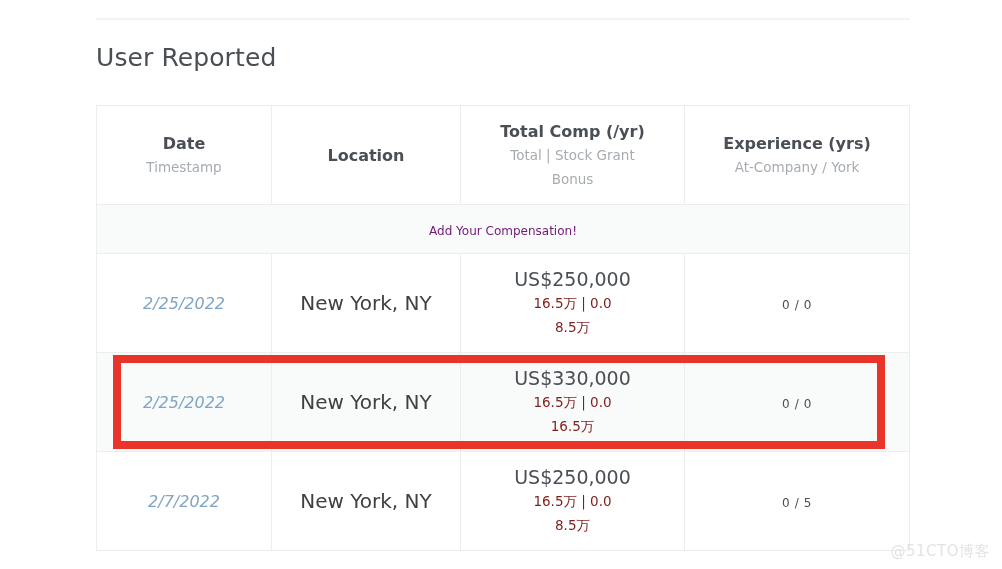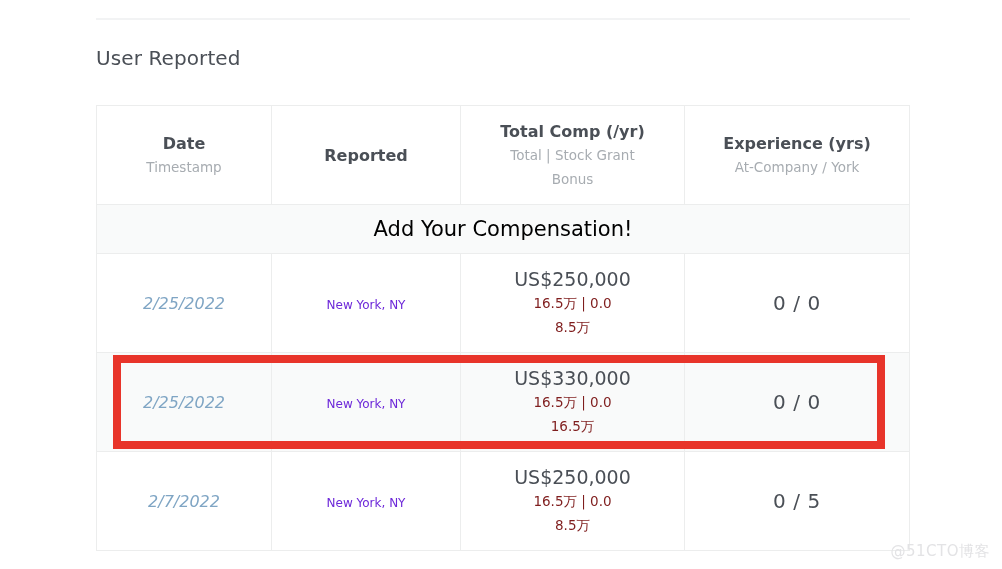--- a/index.html
+++ b/index.html
@@ -24,21 +24,21 @@
     width: 814px;
     height: 2px;
     background: #f2f3f4;
   }
 
   
   #section-title {
     position: absolute;
     left: 96px;
     top: 41px;
-    font-size: 20px;
+    font-size: 25px;
     font-weight: 400;
     color: #4a4f56;
     letter-spacing: 0.1px;
     line-height: 34px;
   }
 
   
   #comp-table {
     position: absolute;
     left: 96px;
@@ -82,22 +82,22 @@
   }
 
   
   tr.addrow td {
     height: 48px;
     background: #f9fafa;
     border-left-color: #eceded;
     border-right-color: #eceded;
   }
   .add-link {
-    font-size: 21px;
-    color: #000000;
+    font-size: 12px;
+    color: #701a75;
     text-decoration: none;
     cursor: pointer;
   }
 
   
   tr.datarow td {
     height: 98px;
     background: #ffffff;
     padding: 6px 4px;
   }
@@ -105,25 +105,25 @@
     background: #f9fafa;
   }
 
   .cell-date {
     font-size: 16px;
     color: #7fa5c4;
     cursor: pointer;
     font-style: italic;
   }
   .cell-loc {
+    font-size: 20px;
+    color: #404040;
+  }
+  .cell-exp {
     font-size: 12px;
-    color: #6d28d9;
-  }
-  .cell-exp {
-    font-size: 20px;
     color: #4a4f56;
     letter-spacing: 0.6px;
   }
   .comp-total {
     display: block;
     font-size: 19px;
     color: #4a4f56;
     line-height: 24px;
   }
   .comp-sub {
@@ -171,21 +171,21 @@
     <col class="c-comp">
     <col class="c-exp">
   </colgroup>
   <thead>
     <tr>
       <th>
         <span class="th-main">Date</span>
         <span class="th-sub">Timestamp</span>
       </th>
       <th>
-        <span class="th-main">Reported</span>
+        <span class="th-main">Location</span>
       </th>
       <th>
         <span class="th-main">Total Comp (/yr)</span>
         <span class="th-sub">Total | Stock Grant</span>
         <span class="th-sub">Bonus</span>
       </th>
       <th>
         <span class="th-main">Experience (yrs)</span>
         <span class="th-sub">At-Company / York</span>
       </th>

